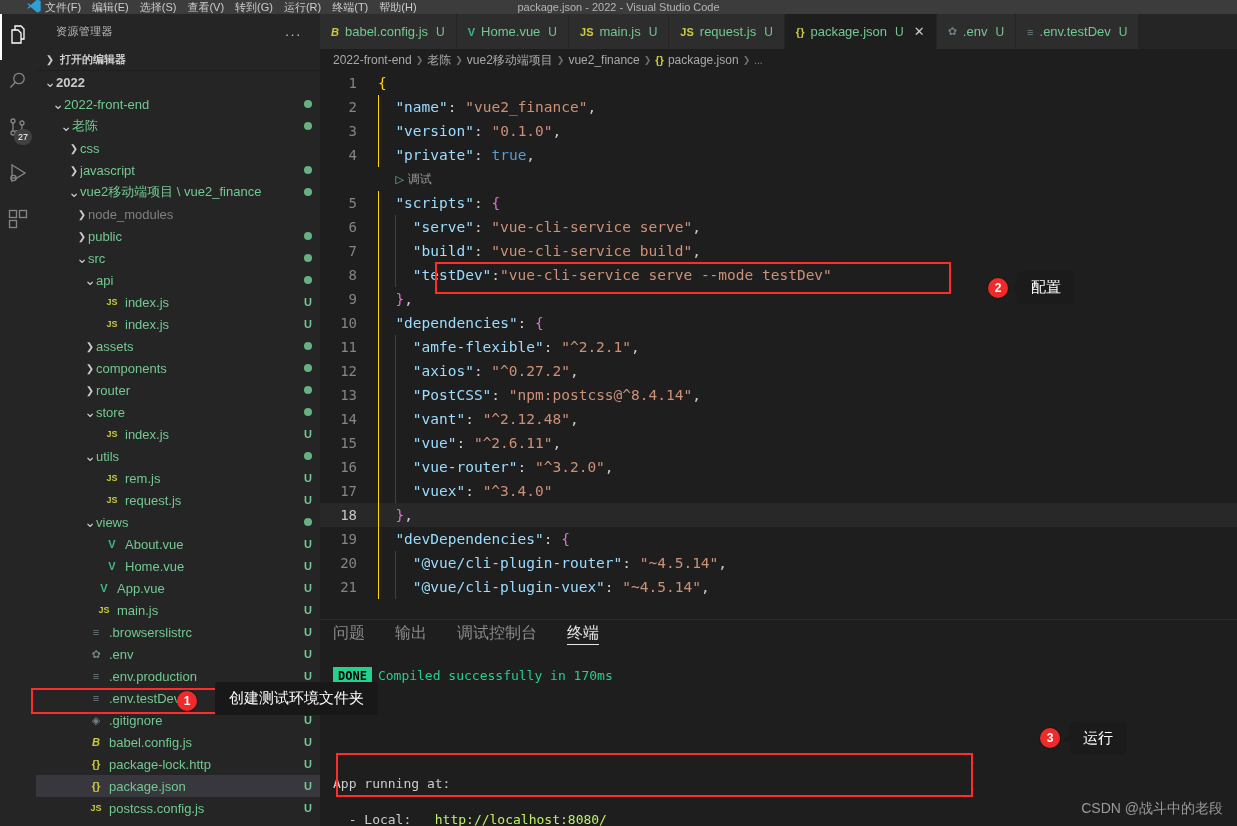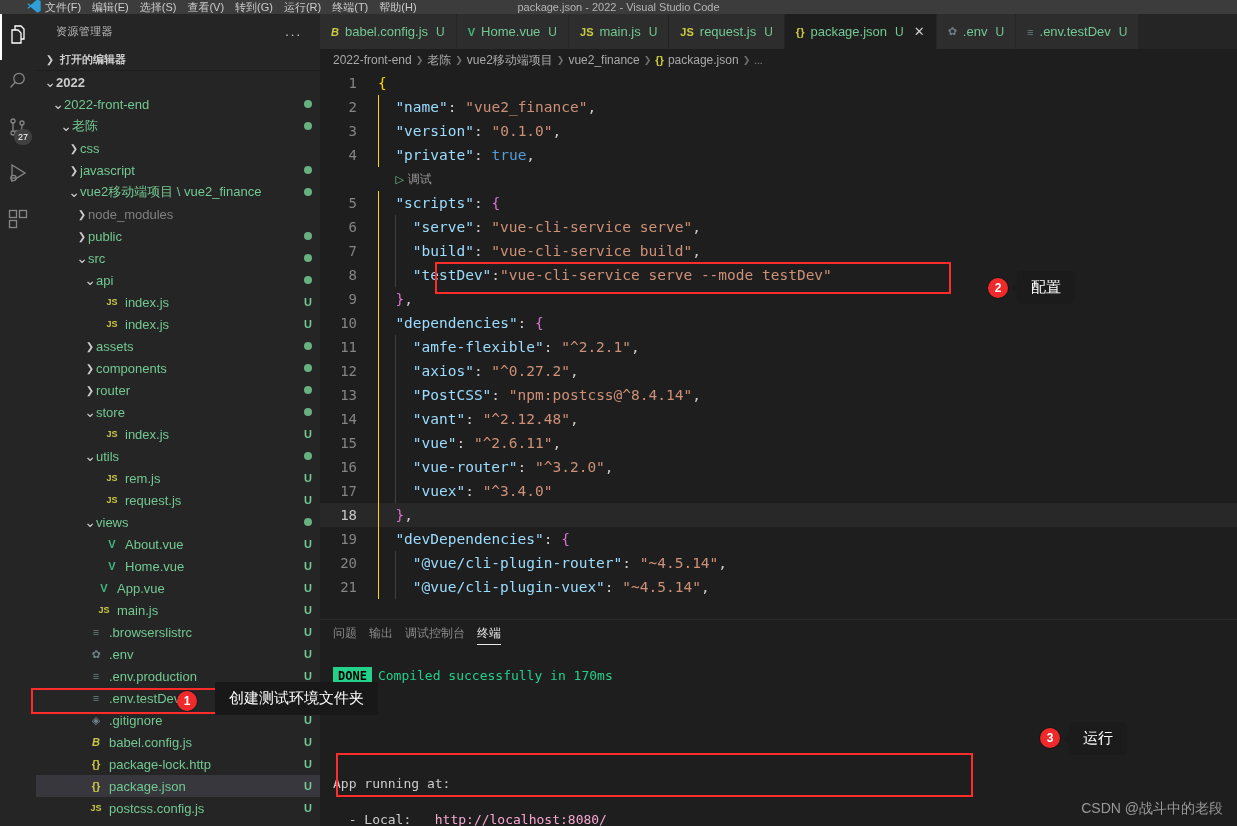--- a/index.html
+++ b/index.html
@@ -139,38 +139,38 @@
   .k-brace1 { color: #ffd700; }
   .k-brace2 { color: #da70d6; }
   .k-punc { color: #cccccc; }
 
   
   .panel {
     position: absolute; left: 0; bottom: 0; width: 917px; height: 207px; background: #1e1e1e;
     border-top: 1px solid #2b2b2b;
   }
   .panel-tabs {
-    height: 27px; display: flex; align-items: center; gap: 12px; padding-left: 13px;
-    font-size: 12px; color: #8a8a8a;
+    height: 27px; display: flex; align-items: center; gap: 30px; padding-left: 13px;
+    font-size: 16px; color: #8a8a8a;
   }
   .panel-tabs .pt { position: relative; height: 27px; display: flex; align-items: center; }
   .panel-tabs .pt.active { color: #e7e7e7; font-family: Liberation Serif, serif; }
   .panel-tabs .pt.active::after {
     content: ""; position: absolute; left: 0; right: 0; bottom: 2px; height: 1px; background: #e7e7e7;
   }
   .term {
     font-family: "DejaVu Sans Mono", "Liberation Mono", monospace;
     font-size: 13px; line-height: 18px; color: #cccccc; padding: 2px 0 0 13px;
     white-space: pre;
   }
   .donebadge {
     display: inline-block; background: #23d18b; color: #000000; font-weight: bold;
     padding: 0 5px; margin-right: 6px; font-size: 12px;
   }
-  .t-cyan { color: #f9a8d4; }
+  .t-cyan { color: #bef264; }
   .t-green { color: #23d18b; }
 
   
   .ann-box { position: absolute; border: 2px solid #ff2c2c; pointer-events: none; }
   .ann-num {
     position: absolute; width: 20px; height: 20px; border-radius: 50%;
     background: #f02a2a; color: #ffffff; font-size: 12px; font-weight: bold;
     display: flex; align-items: center; justify-content: center;
     font-family: "Liberation Sans", sans-serif; box-shadow: 0 0 0 1px rgba(0,0,0,.2);
   }

